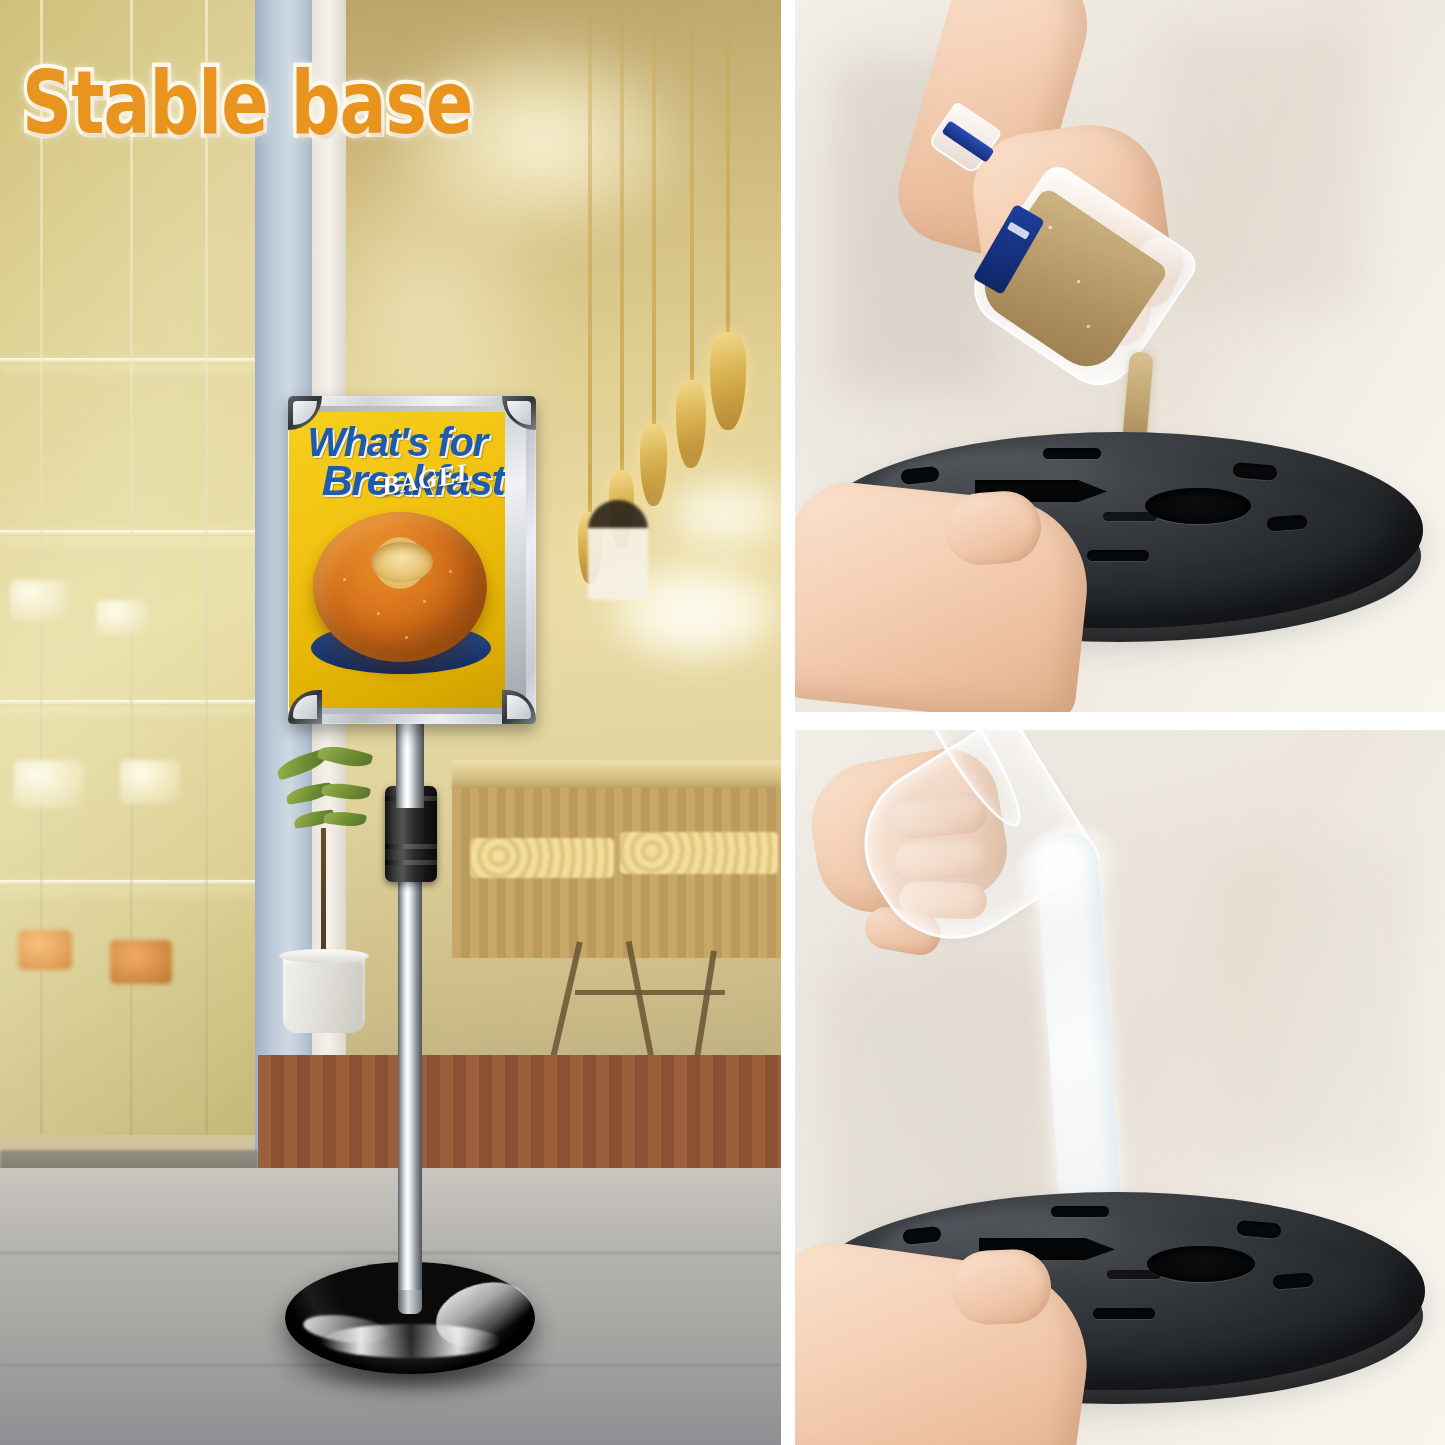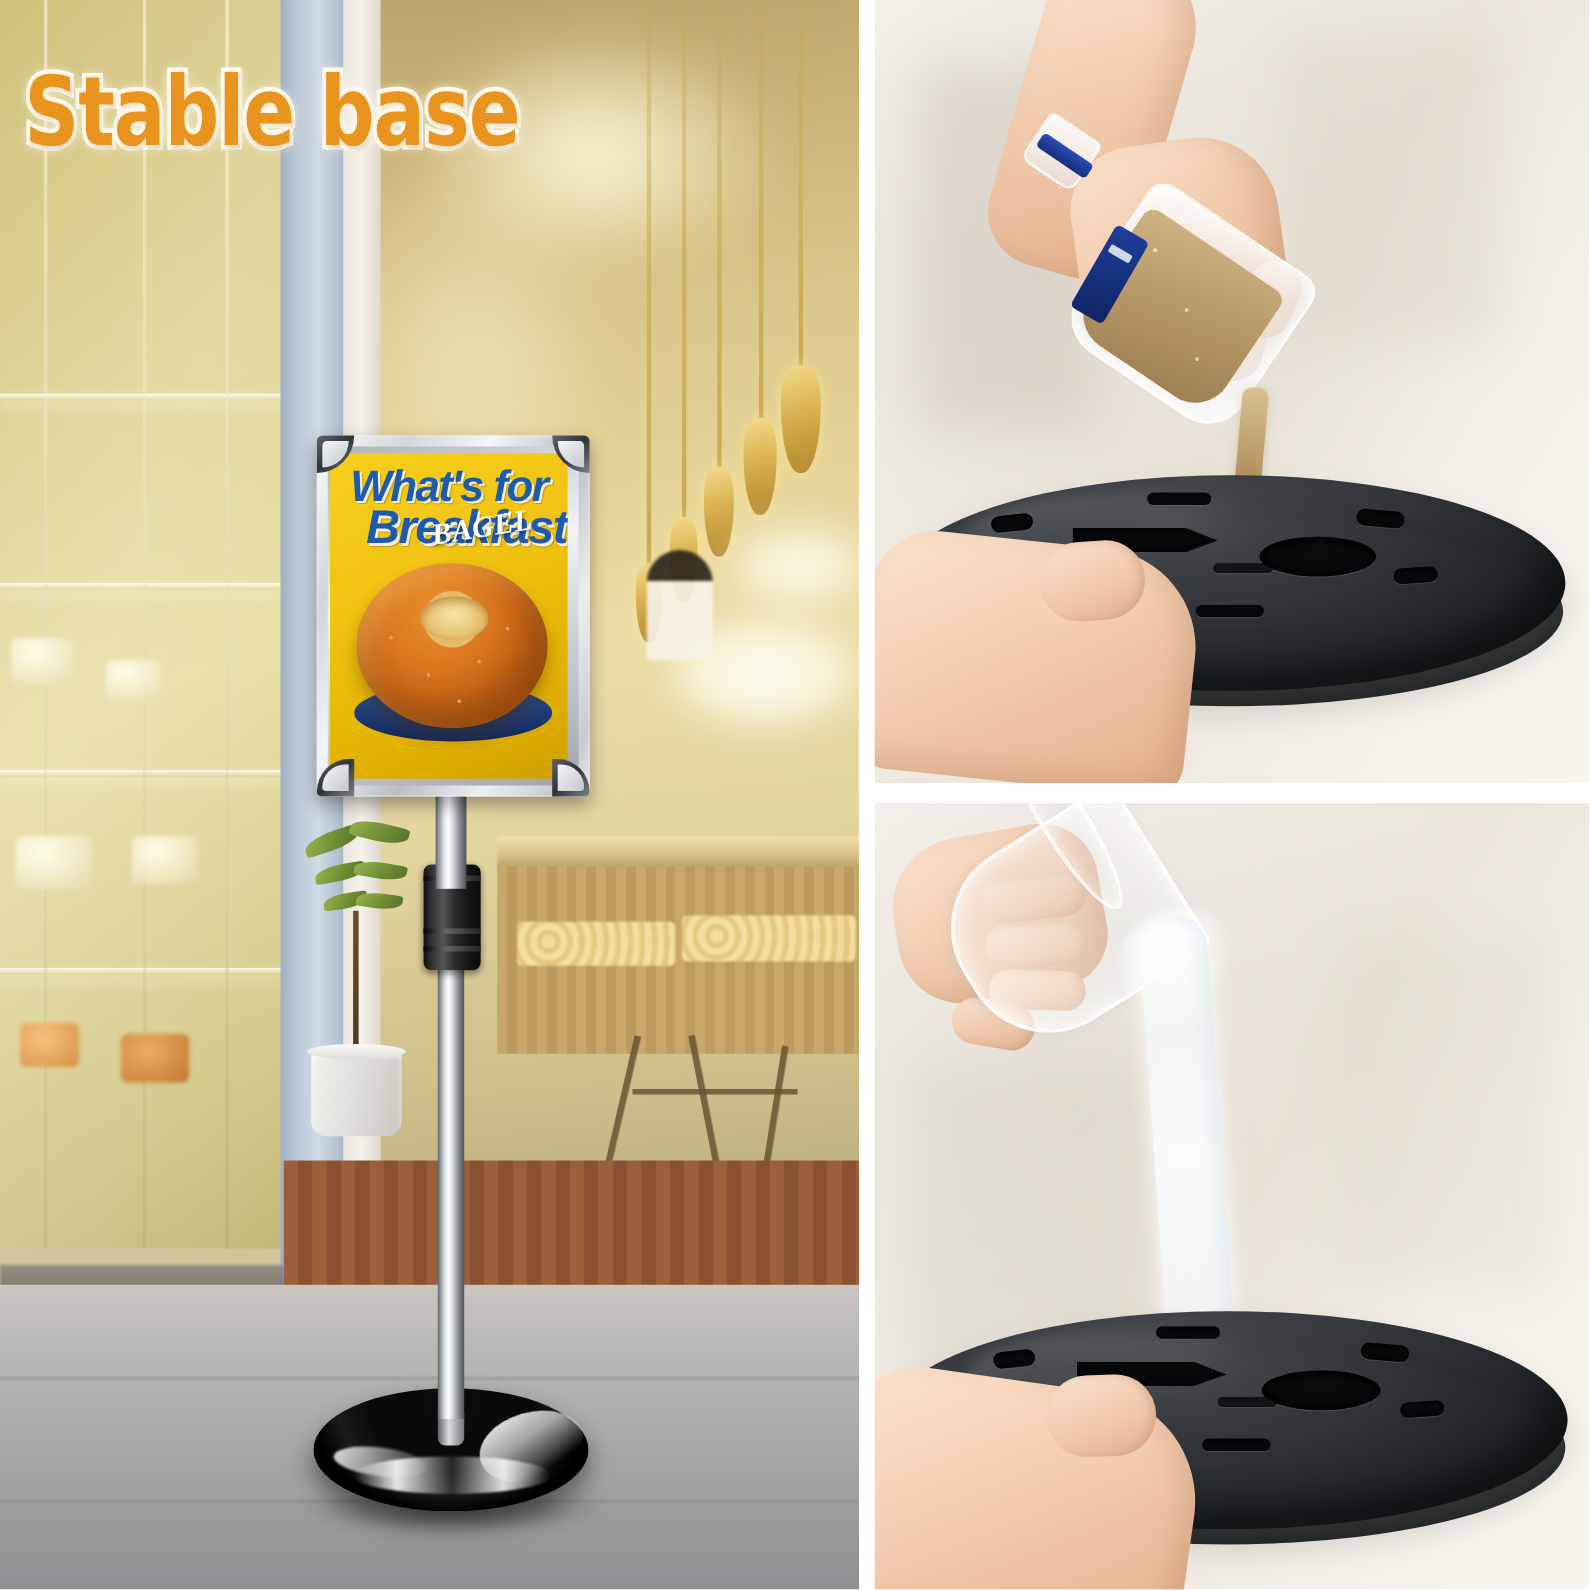--- a/index.html
+++ b/index.html
@@ -154,21 +154,21 @@
   .corner.tl{ left:0; top:0; border-radius:5px 0 100% 0; }
   .corner.tl:after{ border-radius:4px 0 100% 0; }
   .corner.tr{ right:0; top:0; border-radius:0 5px 0 100%; }
   .corner.tr:after{ border-radius:0 4px 0 100%; }
   .corner.bl{ left:0; bottom:0; border-radius:100% 0 0 5px; }
   .corner.bl:after{ border-radius:100% 0 0 4px; }
   .corner.br{ right:0; bottom:0; border-radius:0 100% 5px 0; }
   .corner.br:after{ border-radius:0 100% 4px 0; }
 
   
-  .poster{ position:absolute; left:12px; top:16px; width:216px; height:296px;
+  .poster{ position:absolute; left:1px; top:16px; width:216px; height:296px;
     overflow:hidden; border-radius:1px;
     background:linear-gradient(155deg,#f6cf1c 0%,#f2c413 34%,#e8b806 62%,#d9a900 88%, #caa009 100%);
   }
   .poster-headline{ position:absolute; left:0; right:0; top:12px; text-align:center;
     font-family:"Liberation Sans", sans-serif; font-weight:700; font-style:italic;
     color:#1e5bb0; letter-spacing:-1.5px; line-height:.94;
     text-shadow:2px 2px 0 rgba(255,255,255,.85), 3px 3px 1px rgba(0,0,0,.22);
   }
   .poster-headline .l1{ display:block; font-size:40px; }
   .poster-headline .l2{ display:block; font-size:43px; margin-top:-2px;padding-left:32px; }

